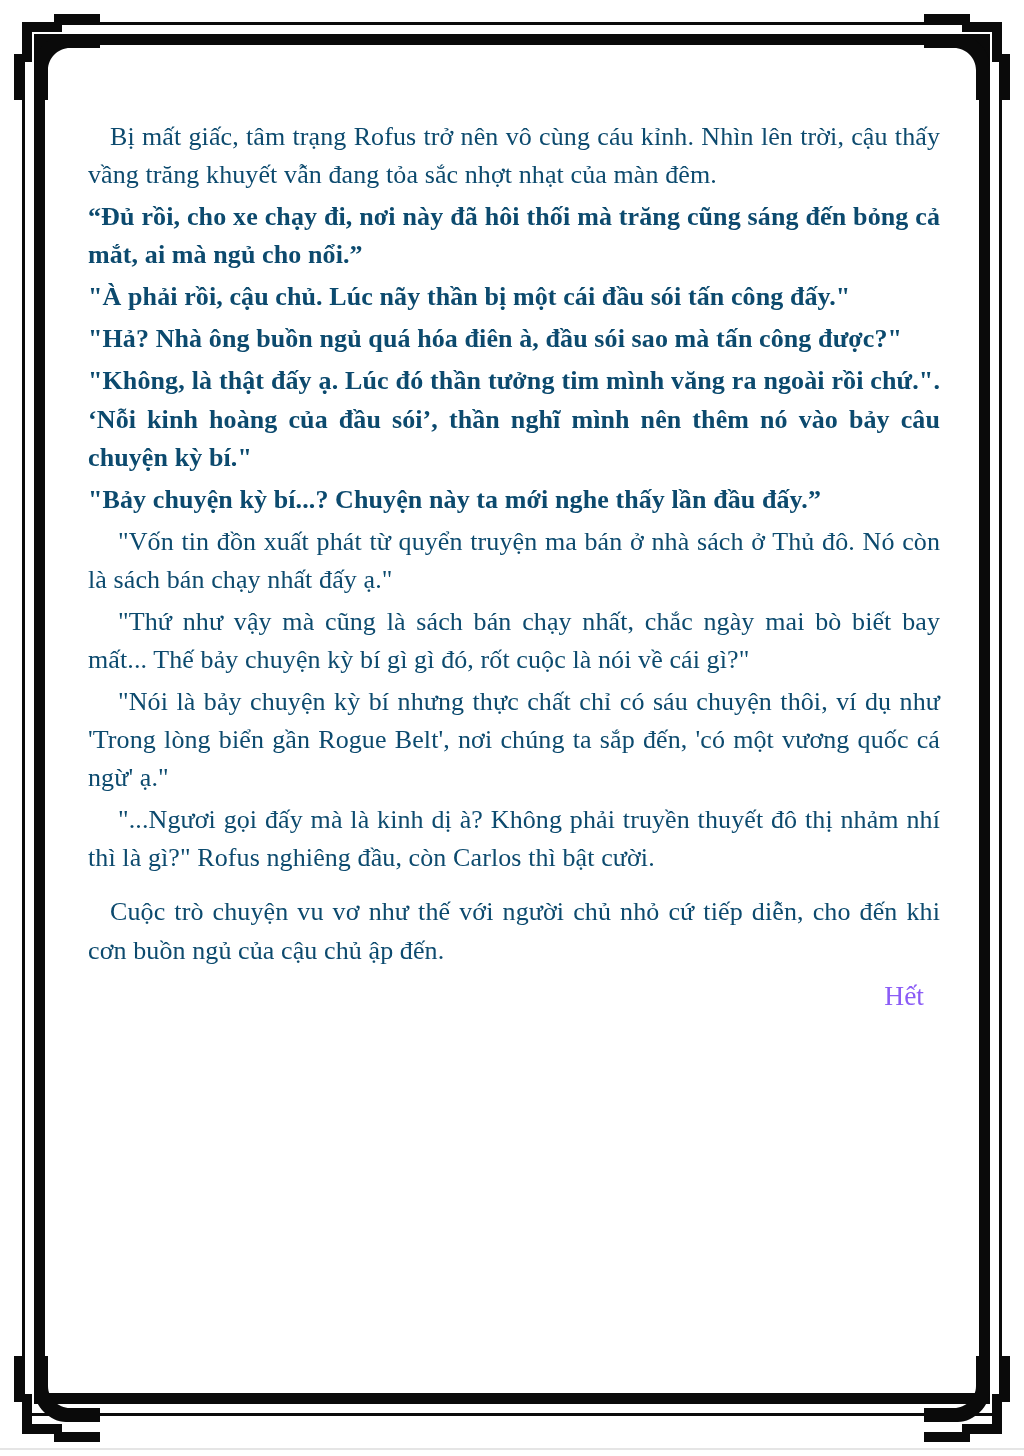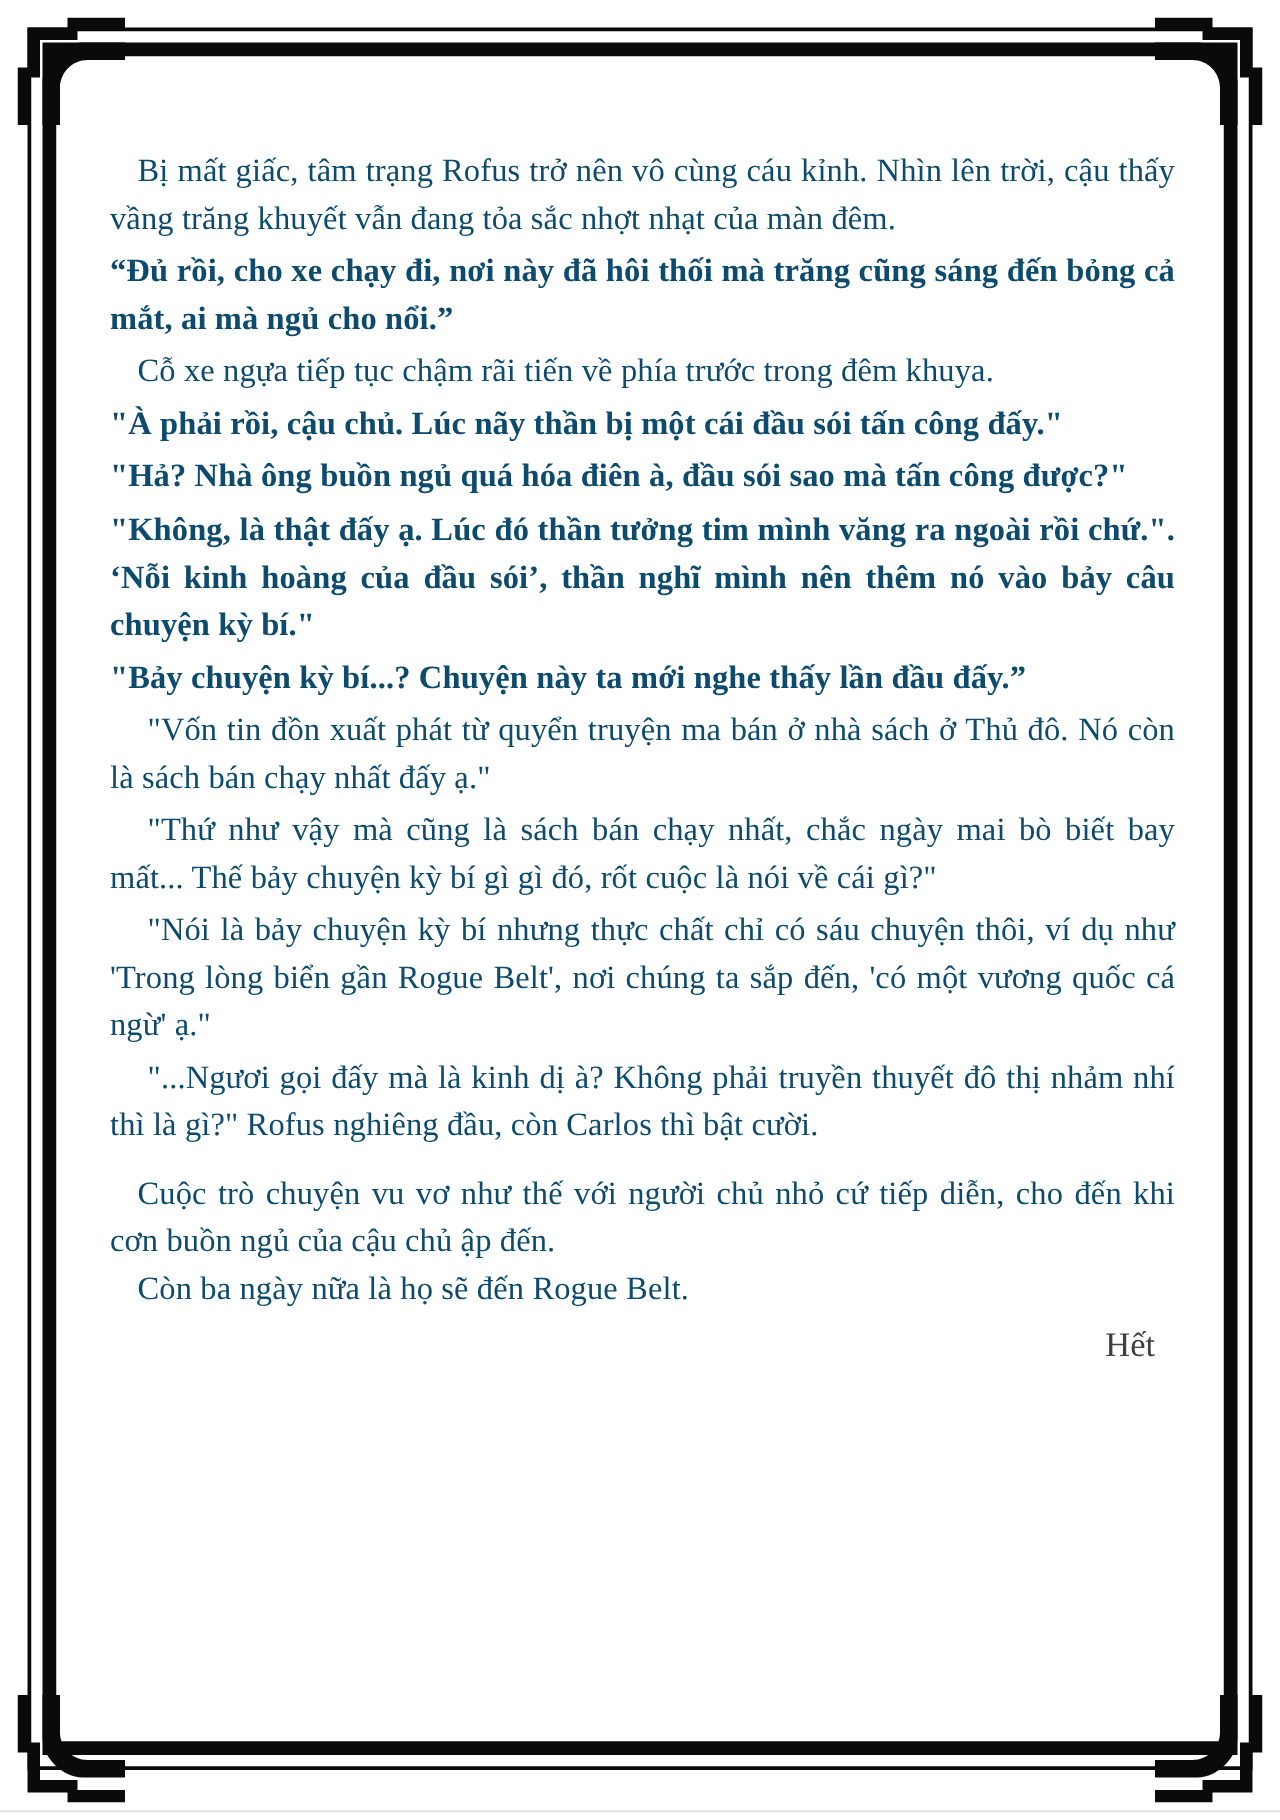--- a/index.html
+++ b/index.html
@@ -93,21 +93,21 @@
   .indent-medium { text-indent: 30px; }
 
   .gap-top { margin-top: 16px; }
 
   .para.tight { margin-bottom: 0; }
 
   .end-mark {
     margin: 6px 0 0 0;
     font-size: 27.5px;
     line-height: 1.465;
-    color: #404040;
+    color: #8b5cf6;
     text-align: right;
     padding-right: 16px;
   }
 </style>
 </head>
 <body>
 
 <div class="page">
 
   <div class="frame-outer"></div>
@@ -138,31 +138,29 @@
     <svg width="86" height="86" viewBox="0 0 86 86">
       <path d="M86 0 L40 0 L40 8 L8 8 L8 40 L0 40 L0 86 L10 86 L10 48 L18 48 L18 18 L48 18 L48 10 L86 10 Z" fill="#0a0a0a"></path>
       <path d="M86 20 L52 20 C36 20 20 36 20 52 L20 86 L34 86 L34 56 C34 44 44 34 56 34 L86 34 Z" fill="#0a0a0a"></path>
     </svg>
   </div>
 
   <div class="content">
 
     <p class="para indent-small">Bị mất giấc, tâm trạng Rofus trở nên vô cùng cáu kỉnh. Nhìn lên trời, cậu thấy vầng trăng khuyết vẫn đang tỏa sắc nhợt nhạt của màn đêm.</p>
     <p class="para indent-none">“Đủ rồi, cho xe chạy đi, nơi này đã hôi thối mà trăng cũng sáng đến bỏng cả mắt, ai mà ngủ cho nổi.”</p>
-    <p class="para indent-small">Cỗ xe ngựa tiếp tục chậm rãi tiến về phía trước trong đêm khuya.</p>
     <p class="para indent-none">"À phải rồi, cậu chủ. Lúc nãy thần bị một cái đầu sói tấn công đấy."</p>
     <p class="para indent-none">"Hả? Nhà ông buồn ngủ quá hóa điên à, đầu sói sao mà tấn công được?"</p>
     <p class="para indent-none">"Không, là thật đấy ạ. Lúc đó thần tưởng tim mình văng ra ngoài rồi chứ.". ‘Nỗi kinh hoàng của đầu sói’, thần nghĩ mình nên thêm nó vào bảy câu chuyện kỳ bí."</p>
     <p class="para indent-none">"Bảy chuyện kỳ bí...? Chuyện này ta mới nghe thấy lần đầu đấy.”</p>
     <p class="para indent-medium">"Vốn tin đồn xuất phát từ quyển truyện ma bán ở nhà sách ở Thủ đô. Nó còn là sách bán chạy nhất đấy ạ."</p>
     <p class="para indent-medium">"Thứ như vậy mà cũng là sách bán chạy nhất, chắc ngày mai bò biết bay mất... Thế bảy chuyện kỳ bí gì gì đó, rốt cuộc là nói về cái gì?"</p>
     <p class="para indent-medium">"Nói là bảy chuyện kỳ bí nhưng thực chất chỉ có sáu chuyện thôi, ví dụ như 'Trong lòng biển gần Rogue Belt', nơi chúng ta sắp đến, 'có một vương quốc cá ngừ' ạ."</p>
     <p class="para indent-medium">"...Ngươi gọi đấy mà là kinh dị à? Không phải truyền thuyết đô thị nhảm nhí thì là gì?" Rofus nghiêng đầu, còn Carlos thì bật cười.</p>
     <p class="para indent-small tight gap-top">Cuộc trò chuyện vu vơ như thế với người chủ nhỏ cứ tiếp diễn, cho đến khi cơn buồn ngủ của cậu chủ ập đến.</p>
-    <p class="para indent-small">Còn ba ngày nữa là họ sẽ đến Rogue Belt.</p>
 
     <p class="end-mark">Hết</p>
 
   </div>
 
   <div class="scan-artifact"></div>
 
 </div>
 
 </body></html>

